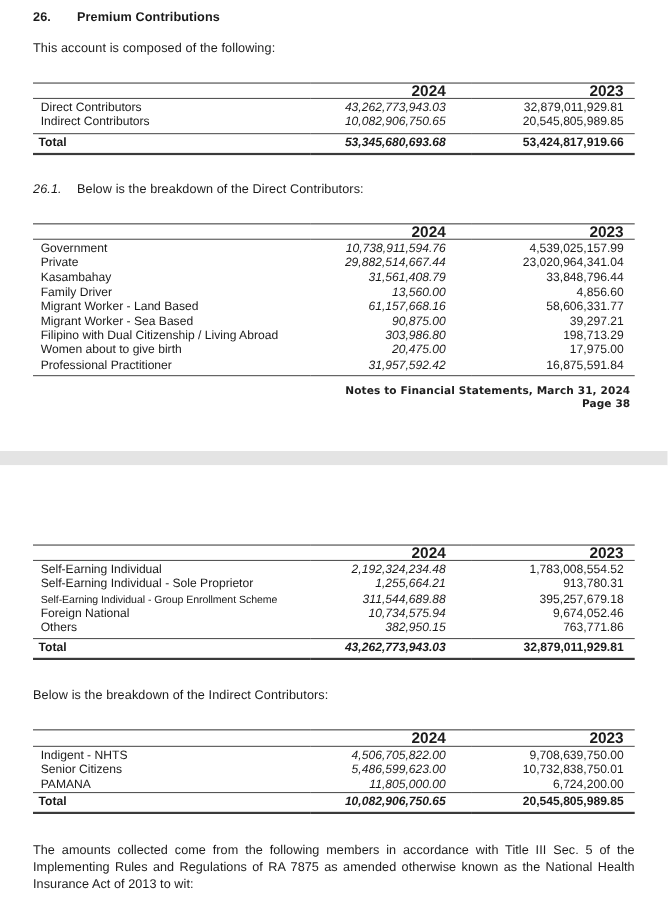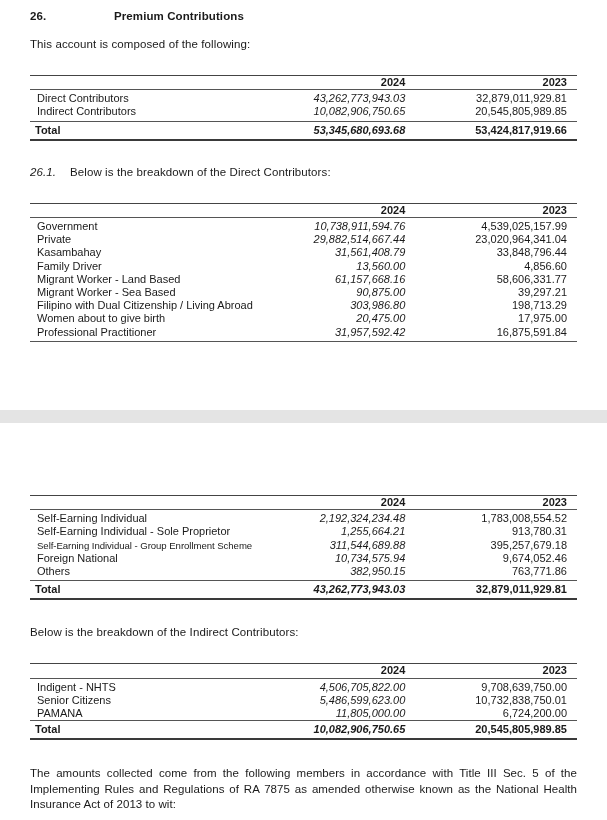--- a/index.html
+++ b/index.html
@@ -37,21 +37,20 @@
     position: relative;
     margin: 0 30px;
   }
 
   
   .note-heading {
     display: flex;
     font-size: 11.5px;
     font-weight: bold;
     letter-spacing: .1px;
-    gap: 44px;
   }
   .note-heading .num { width: 40px; flex: none; }
 
   .sub-heading {
     display: flex;
     font-size: 11.5px;
     letter-spacing: .1px;
   }
   .sub-heading .num { width: 40px; flex: none; font-style: italic; }
 
@@ -85,21 +84,21 @@
     white-space: nowrap;
   }
 
   
   .rule-top    { border-top: 1.3px solid #444; }
   .rule-thin   { border-top: 1px solid #555; }
   .rule-bottom { border-bottom: 2.2px solid #3a3a3a; }
 
   thead th {
     font-weight: bold;
-    font-size: 11px;
+    font-size: 14px;
     text-align: right;
     padding-bottom: 1px;
     padding-top: 5px;
   }
   thead th.lbl { text-align: left; }
   thead th.col2024 { padding-right: 24px; }
   thead th.col2023 { padding-right: 10px; margin-top: 25px; }
 
   tbody td.lbl {
     text-align: left;
@@ -257,20 +256,24 @@
         <tr>
           <td class="rule-thin" style="height:0"></td>
           <td class="rule-thin" style="height:0"></td>
           <td class="rule-thin" style="height:0"></td>
         </tr>
       </tbody>
     </table>
 
     <div style="height:8px"></div>
 
+    <div class="doc-footer">
+      <div>Notes to Financial Statements, March 31, 2024</div>
+      <div>Page 38</div>
+    </div>
 
   </div>
 </div>
 
 <div class="page-gap"></div>
 
 <div class="page page-two">
   <div class="inner">
 
     <div style="height:72px"></div>

